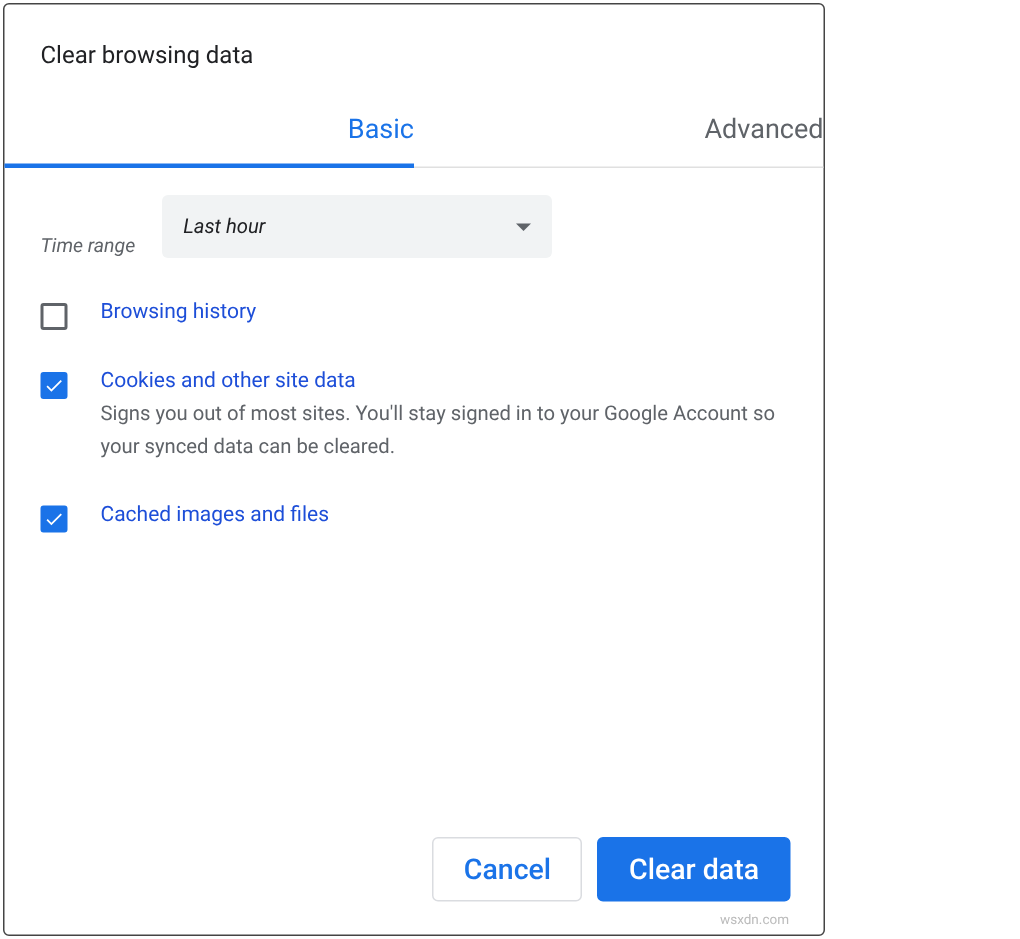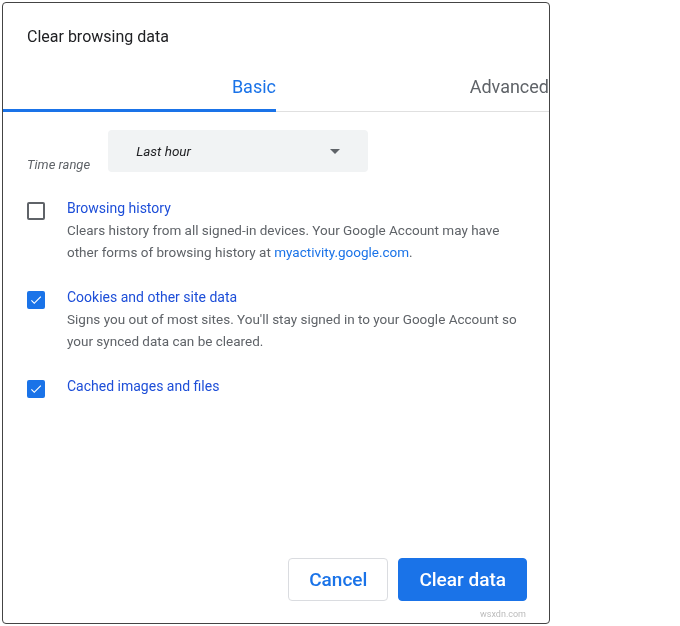--- a/index.html
+++ b/index.html
@@ -71,21 +71,21 @@
       margin-bottom: 28px;
       font-style: italic;
     }
     .time-label {
       font-size: 13px;
       color: #5f6368;
     }
     .select {
       background: #f1f3f4;
       border-radius: 4px;
-      padding: 0 28px;
+      padding: 0 14px;
       height: 42px;
       width: 260px;
       display: flex;
       align-items: center;
       justify-content: space-between;
       font-size: 13.5px;
       color: #202124;
       cursor: pointer;
       gap: 28px;
     }
@@ -202,23 +202,20 @@
         <span class="chevron"></span>
       </div>
     </div>
 
     <div class="option-row">
       <div class="checkbox">
         
       </div>
       <div class="option-text">
         <div class="option-title">Browsing history</div>
-        <div class="option-desc">
-          <span>Clears history from all signed-in devices. Your Google Account may have other forms of browsing history at </span><a href="#">myactivity.google.com</a><span>.</span>
-        </div>
       </div>
     </div>
 
     <div class="option-row">
       <div class="checkbox checked">
         <svg viewBox="0 0 24 24">
             <path fill="#fff" d="M9 16.17 4.83 12l-1.42 1.41L9 19 21 7l-1.41-1.41z"></path>
           </svg>
       </div>
       <div class="option-text">

